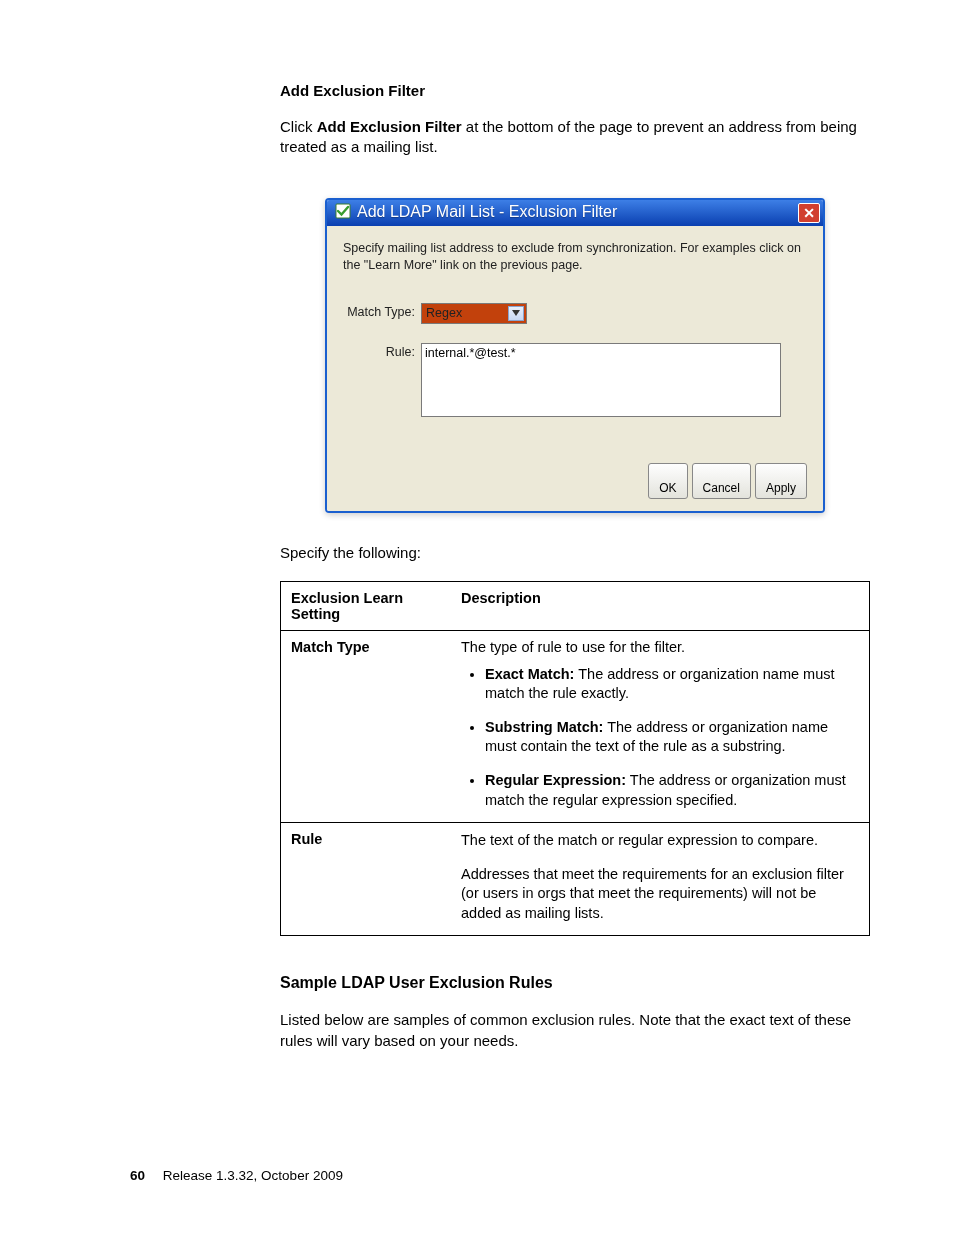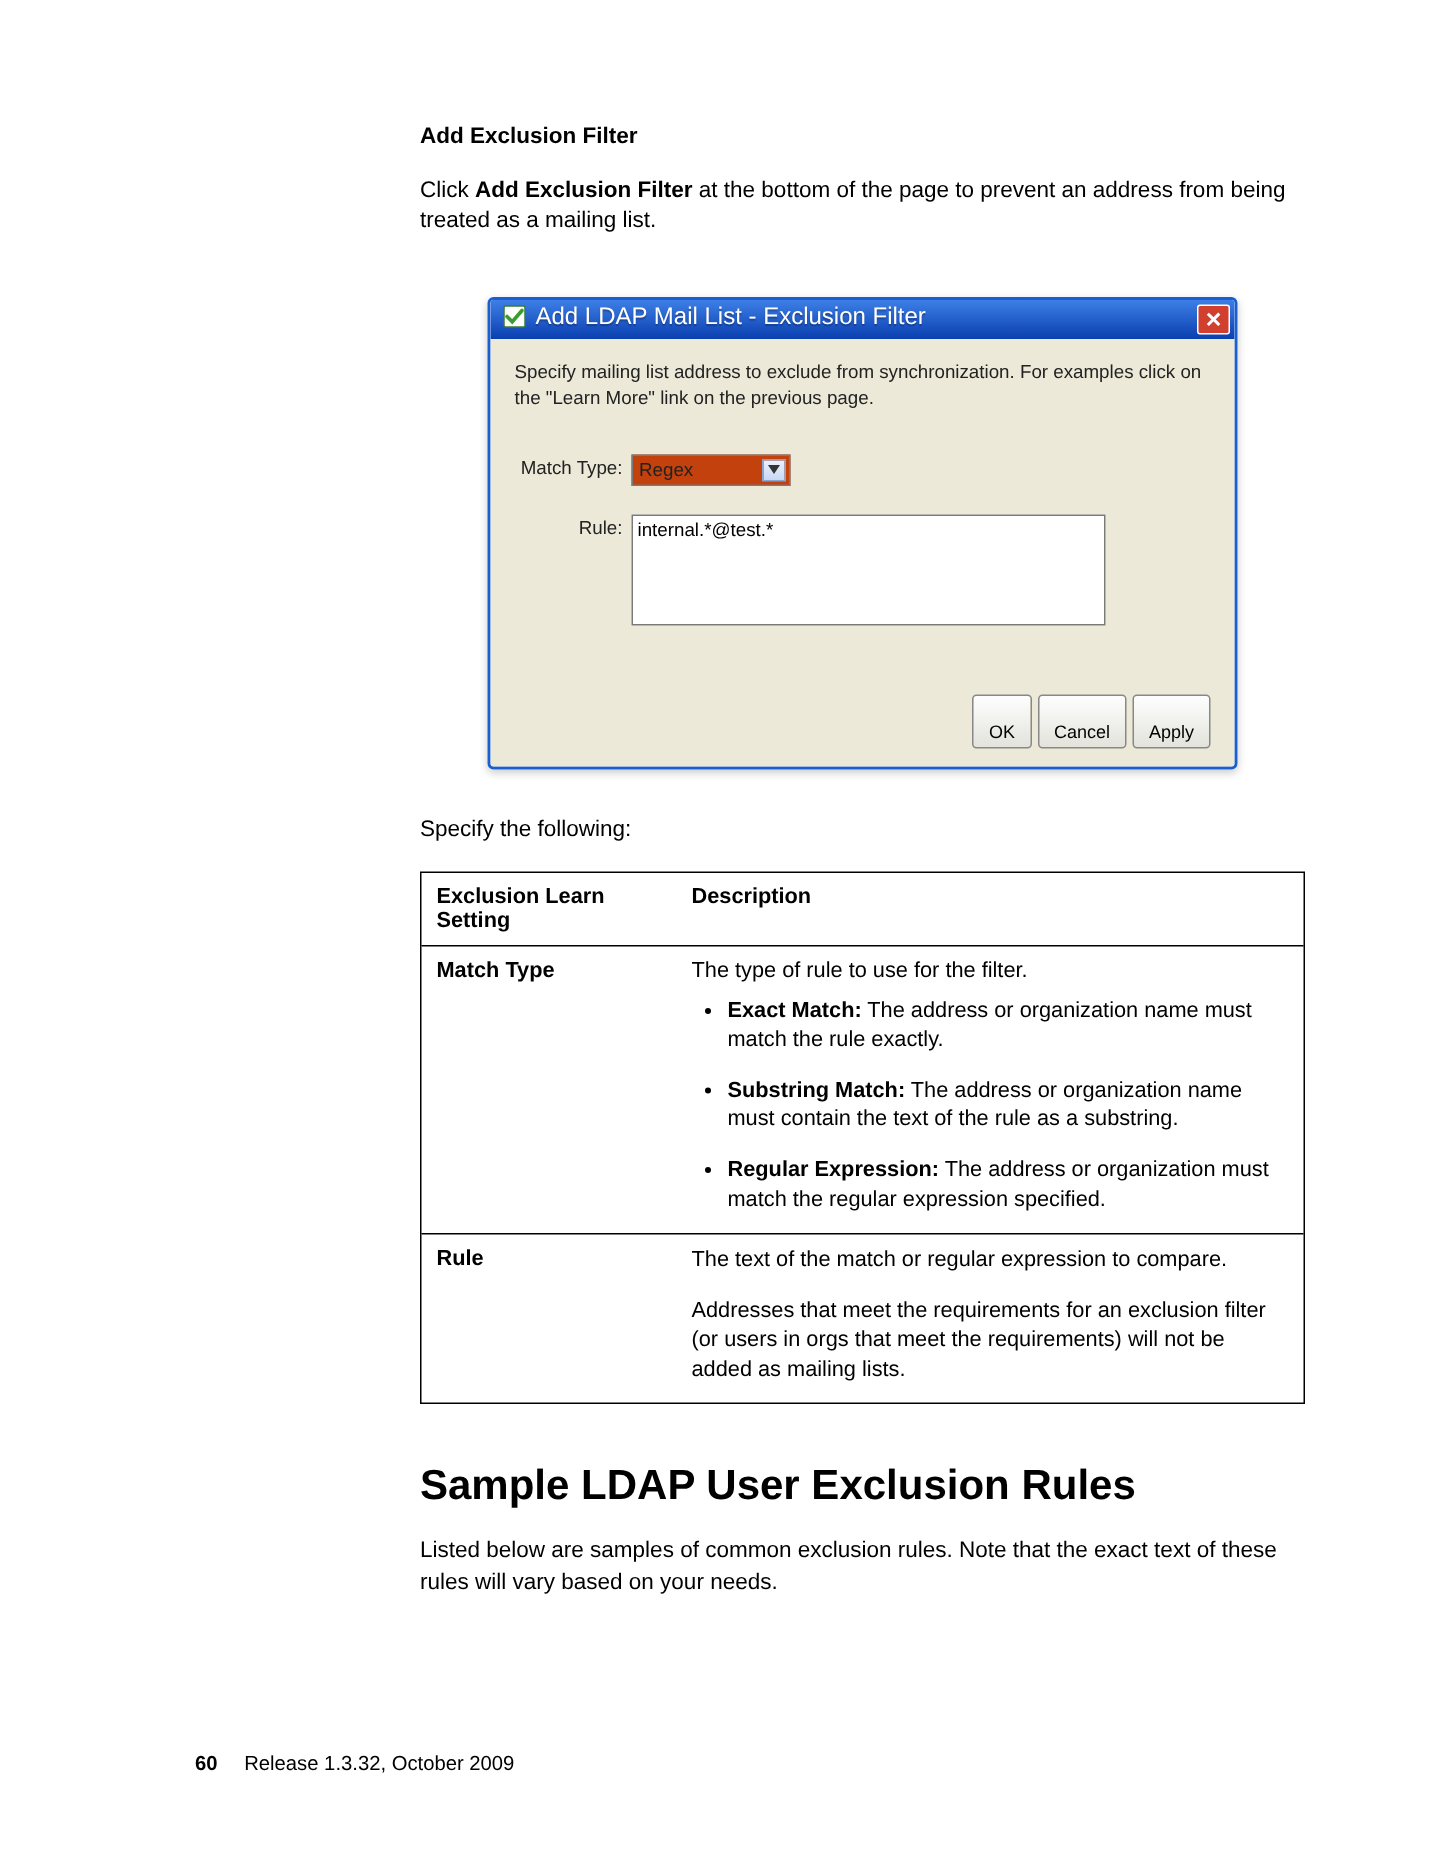--- a/index.html
+++ b/index.html
@@ -114,21 +114,21 @@
     position: absolute;
     right: 2px; top: 2px;
     width: 16px; height: 15px;
     background: linear-gradient(to bottom, #eaf0fc, #c8d8f4);
     border: 1px solid #8aa4d0;
     display: flex;
     align-items: center;
     justify-content: center;
   }
   .form-textarea {
-    width: 316px;
+    width: 360px;
     height: 74px;
     background: #fff;
     border: 1px solid #7a7a7a;
     font-family: Tahoma, sans-serif;
     font-size: 12.5px;
     padding: 2px 3px;
     resize: none;
   }
   .dialog-buttons {
     display: flex;
@@ -177,21 +177,21 @@
     margin-bottom: 14px;
     line-height: 1.35;
   }
   .t-col2 li:last-child { margin-bottom: 4px; }
   .t-col2 p {
     margin: 0 0 14px 0;
     line-height: 1.35;
   }
   .t-col2 p:last-child { margin-bottom: 4px; }
   .h2 {
-    font-size: 28px;
+    font-size: 16px;
     font-weight: bold;
     margin: 38px 0 18px 0;
   }
   .footer {
     position: absolute;
     left: 130px;
     bottom: 52px;
     font-size: 13.5px;
   }
   .footer .pg { font-weight: bold; margin-right: 14px; }

